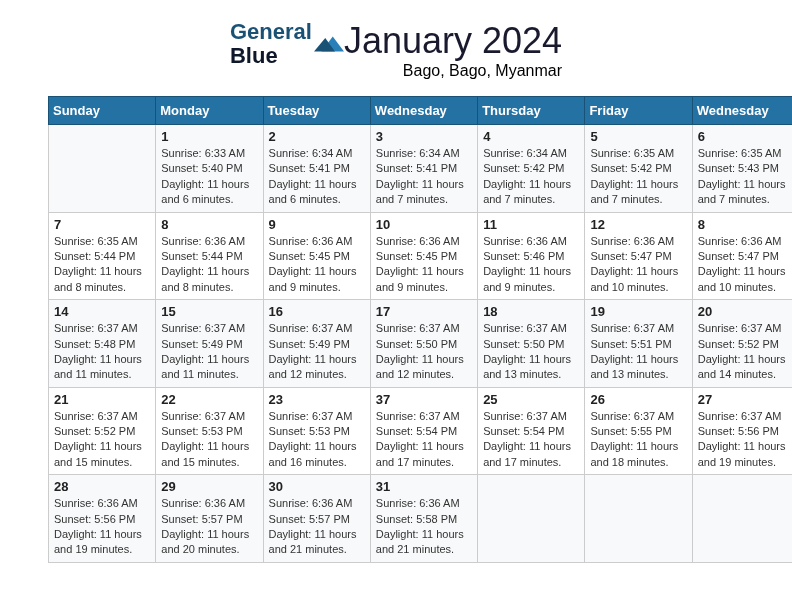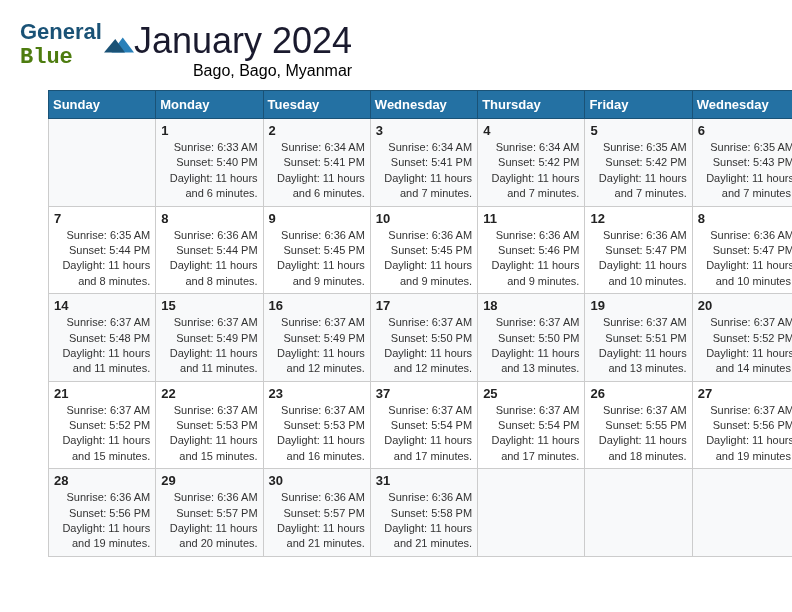--- a/index.html
+++ b/index.html
@@ -5,37 +5,36 @@
     * { box-sizing: border-box; margin: 0; padding: 0; }
     body {
       font-family: Arial, sans-serif;
       background: #fff;
       width: 792px;
       min-height: 612px;
       padding: 20px;
     }
     .header {
       display: flex;
-      justify-content: flex-start;
+      justify-content: center;
       align-items: flex-start;
-      margin-bottom: 10px;
+      margin-bottom: 16px;
     }
     .logo {
       display: flex;
       align-items: center;
     }
     .logo-text {
       font-size: 22px;
       font-weight: bold;
       color: #1a5276;
       line-height: 1.1;
     }
     .logo-text span {
-      color: #4d7c0f;
-      font-family: Liberation Mono, monospace;
+      color: #0f172a;
     }
     .logo-icon {
       width: 30px;
       height: 30px;
       margin-left: 2px;
     }
     .title-block {
       text-align: right;
     }
     .month-title {
@@ -78,21 +77,20 @@
     .day-num {
       font-size: 13px;
       font-weight: bold;
       color: #222;
       display: block;
       margin-bottom: 2px;
     }
     .day-info {
       color: #333;
       line-height: 1.4;
-      text-align: right;
     }
   </style>
 </head>
 <body>
 
 <div class="header">
   <div class="logo">
     <div>
       <div style="display:flex;align-items:center;">
         <span class="logo-text">General<br><span>Blue</span></span>

